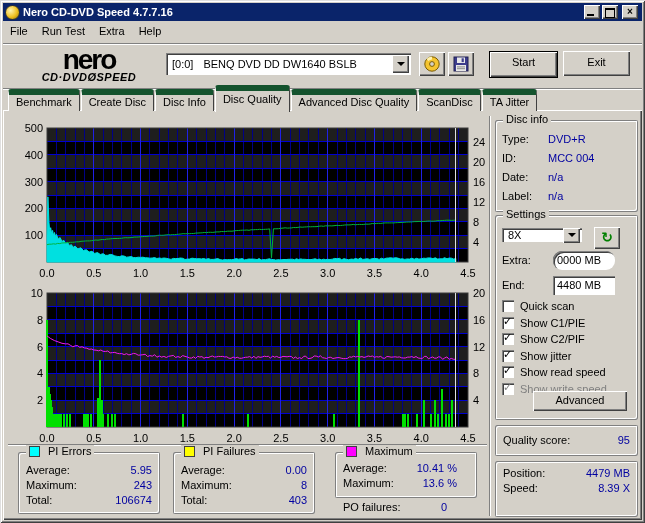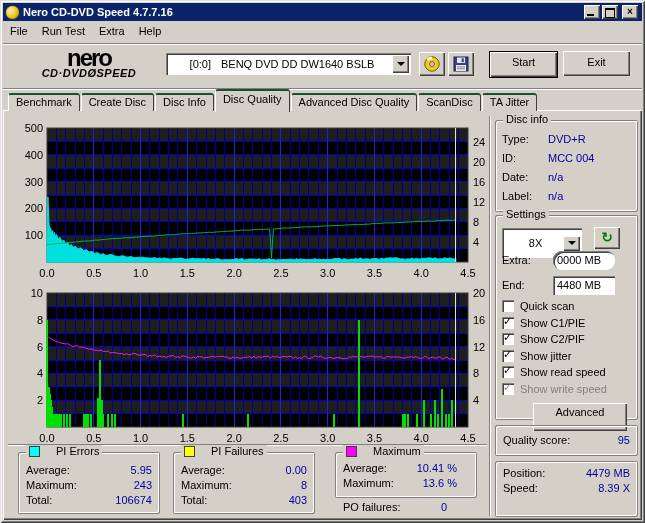--- a/index.html
+++ b/index.html
@@ -14,48 +14,48 @@
     box-shadow:inset 1px 1px 0 #fff, inset -1px -1px 0 #404040, inset -2px -2px 0 #808080;
     display:flex;align-items:center;justify-content:center;font-size:10px;font-weight:bold;line-height:10px;}
   .tbtn.close{margin-left:2px;margin-right:4px;}
   .minglyph{position:absolute;left:3px;bottom:3px;width:7px;height:2px;background:#000;}
   .maxglyph{position:absolute;left:3px;top:3px;width:8px;height:7px;border:1px solid #000;border-top-width:2px;}
   .menubar{position:absolute;left:3px;top:21px;width:639px;height:20px;display:flex;align-items:center;}
   .menuitem{padding:3px 7px;}
   .hgroove{position:absolute;height:0;border-top:1px solid #808080;border-bottom:1px solid #fff;}
   .vgroove{position:absolute;width:0;border-left:1px solid #808080;border-right:1px solid #fff;}
   .logo{position:absolute;left:8px;top:46px;width:162px;text-align:center;line-height:1;}
-  .logo .nero{font-size:24px;font-weight:bold;letter-spacing:-2px;}
+  .logo .nero{font-size:28px;font-weight:bold;letter-spacing:-2px;}
   .logo .sub{font-size:11px;font-weight:bold;font-style:italic;letter-spacing:0.5px;margin-top:-2px;}
   .combo{position:absolute;left:166px;top:53px;width:245px;height:22px;background:#fff;
     box-shadow:inset 1px 1px 0 #808080, inset 2px 2px 0 #404040, inset -1px -1px 0 #fff;
     display:flex;align-items:center;}
-  .combo .ctext{flex:1;padding-left:6px;white-space:nowrap;overflow:hidden;text-align:center;}
+  .combo .ctext{flex:1;padding-left:6px;white-space:nowrap;overflow:hidden;}
   .combo .cid{margin-right:10px;}
   .dropbtn{width:17px;height:18px;margin-right:2px;background:#D4D0C8;
     box-shadow:inset 1px 1px 0 #fff, inset -1px -1px 0 #404040, inset -2px -2px 0 #808080;
     display:flex;align-items:center;justify-content:center;}
   .arr{width:0;height:0;border-left:4px solid transparent;border-right:4px solid transparent;border-top:4px solid #000;}
   .toolbtn{position:absolute;top:52px;width:26px;height:24px;background:#D4D0C8;
     box-shadow:inset 1px 1px 0 #fff, inset -1px -1px 0 #404040, inset -2px -2px 0 #808080;
     display:flex;align-items:center;justify-content:center;}
   .pushbtn{position:absolute;top:51px;width:67px;height:25px;background:#D4D0C8;text-align:center;line-height:23px;
     box-shadow:inset 1px 1px 0 #fff, inset -1px -1px 0 #404040, inset -2px -2px 0 #808080;}
   .pushbtn.default{border:1px solid #000;line-height:21px;}
   .tabbar{position:absolute;left:8px;top:93px;height:18px;display:flex;align-items:flex-end;z-index:5;}
   .tab{height:15px;padding:1px 7px 0 7px;margin-right:1px;background:#D4D0C8;white-space:nowrap;
-    border-top:2px solid #14532d;border-left:1px solid #fff;border-right:1px solid #404040;
+    border-top:6px solid #14532d;border-left:1px solid #fff;border-right:1px solid #404040;
     border-top-left-radius:3px;border-top-right-radius:3px;}
   .tab.active{height:19px;padding-top:2px;margin-bottom:-1px;z-index:6;position:relative;}
   .tabpage{position:absolute;left:3px;top:110px;width:639px;height:410px;background:#D4D0C8;
     box-shadow:inset 1px 1px 0 #fff, inset -1px -1px 0 #404040, inset -2px -2px 0 #808080;}
   .chartsvg{position:absolute;left:8px;}
   .groupbox{position:absolute;box-shadow:inset 1px 1px 0 #808080, inset -1px -1px 0 #808080, inset 2px 2px 0 #fff, inset -2px -2px 0 #fff;border-radius:2px;}
   .gb-title{position:absolute;top:-7px;left:8px;background:#D4D0C8;padding:0 3px;white-space:nowrap;}
-  .legend{display:flex;align-items:center;gap:16px;}
+  .legend{display:flex;align-items:center;gap:8px;}
   .swatch{width:9px;height:9px;border:1px solid #404040;display:inline-block;}
   .row{display:flex;justify-content:space-between;height:15px;line-height:15px;padding:0 8px;}
   .row .val{color:#0000A0;}
   .inforow{display:flex;height:19px;line-height:19px;padding-left:7px;}
   .inforow .lbl{width:46px;}
   .inforow .val{color:#0000A0;}
   .field{position:absolute;background:#fff;height:17px;line-height:17px;padding-left:4px;width:56px;border:0;
     font-family:"Liberation Sans","DejaVu Sans",sans-serif;font-size:11px;color:#000;
     box-shadow:inset 1px 1px 0 #808080, inset 2px 2px 0 #404040;}
   .slabel{position:absolute;}
@@ -384,21 +384,21 @@
         </div>
         <div class="inforow">
           <span class="lbl">Label:</span>
           <span class="val">n/a</span>
         </div>
       </div>
   </div>
 
   <div class="groupbox" style="left:495px;top:215px;width:143px;height:205px;">
     <span class="gb-title">Settings</span>
-    <div class="combo" style="left:7px;top:13px;width:80px;height:30px;">
+    <div class="combo" style="left:7px;top:13px;width:80px;height:14px;">
       <span class="ctext">8X</span>
       <span class="dropbtn" style="height:15px;">
           <span class="arr"></span>
         </span>
     </div>
     <div class="refbtn" style="left:99px;top:12px;"><span>↻</span></div>
     <span class="slabel" style="left:7px;top:39px;">Extra:</span>
     <input class="field" style="left: 58px; top: 36px; border-radius: 9px;" readonly="" value="0000 MB">
     <span class="slabel" style="left:7px;top:64px;">End:</span>
     <input class="field" style="left: 58px; top: 61px;" readonly="" value="4480 MB">
@@ -431,21 +431,21 @@
           </span>
           <span class="cblab">Show read speed</span>
         </div>
         <div class="cbrow disabled" style="top: 166.5px;">
           <span class="cbbox">
             <span class="cbmark">✓</span>
           </span>
           <span class="cblab">Show write speed</span>
         </div>
       </div>
-    <div class="advbtn" style="left:38px;top:188px;width:94px;height:28px;">Advanced</div>
+    <div class="advbtn" style="left:38px;top:176px;width:94px;height:20px;">Advanced</div>
   </div>
 
   <div class="groupbox" style="left:495px;top:425px;width:143px;height:31px;">
     <div class="row" style="margin-top:8px;">
       <span class="lbl">Quality score:</span>
       <span class="val">95</span>
     </div>
   </div>
 
   <div class="groupbox" style="left:495px;top:461px;width:143px;height:56px;">

